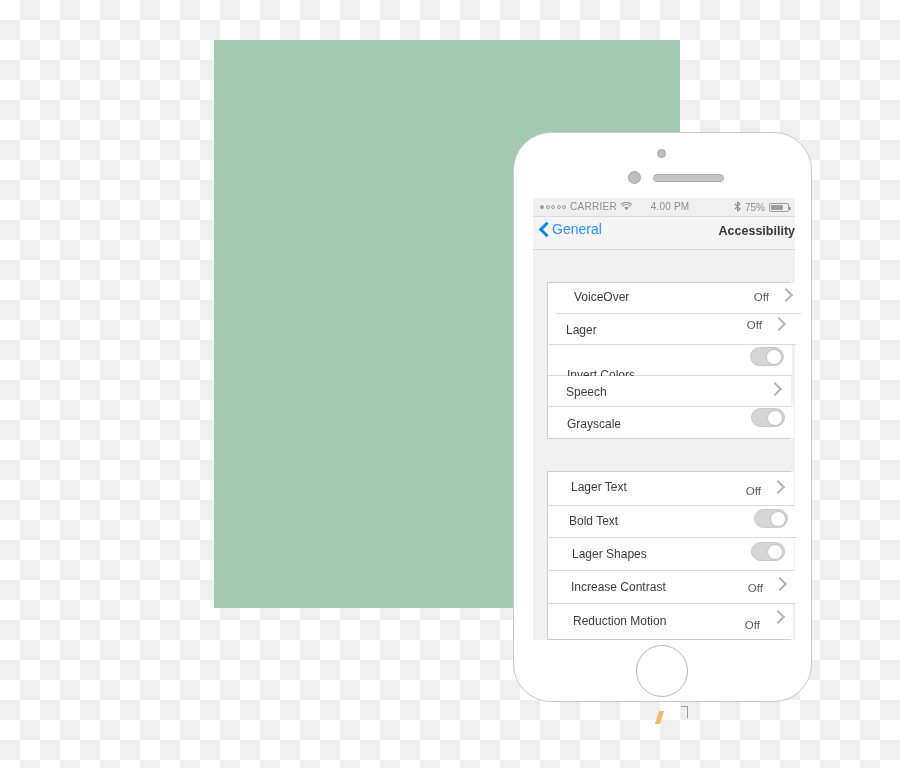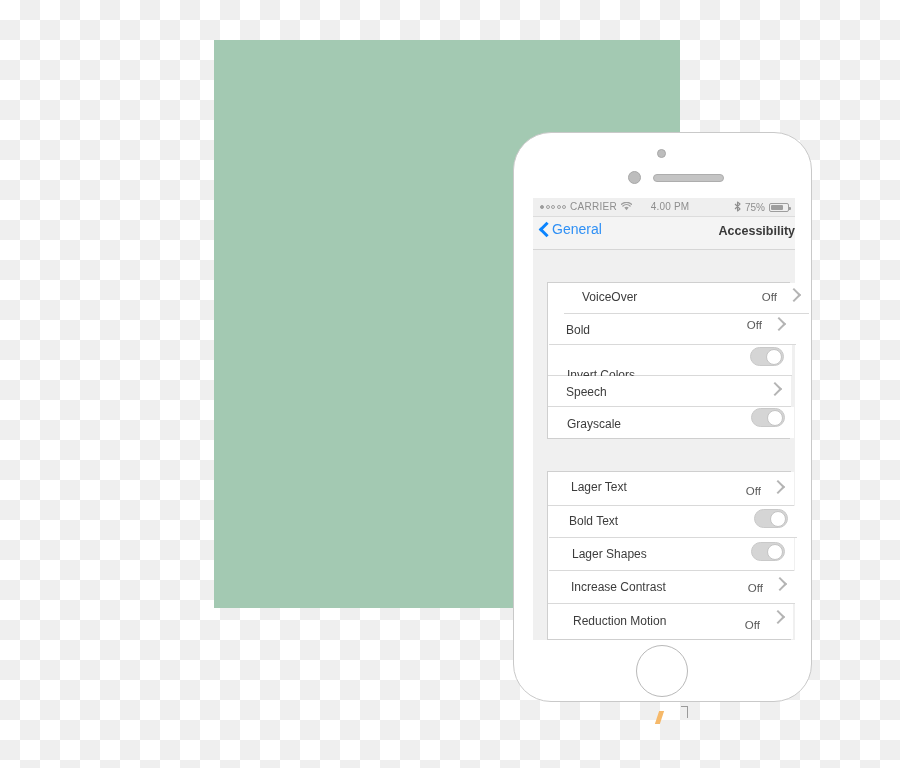--- a/index.html
+++ b/index.html
@@ -380,28 +380,28 @@
           <span class="back-label">General</span>
         </div>
         <div class="nav-title">Accessibility</div>
       </div>
 
       <div class="list-area">
 
 
         <div class="rows" style="position:absolute; left:14px; top:32px; width:243px;">
 
-          <div class="row" style="width:245px; margin-left:16px;">
+          <div class="row" style="width:245px; margin-left:8px;">
             <span class="row-label" style="left:18px; top:7px;">VoiceOver</span>
             <span class="row-value" style="right:32px; top:8px;">Off</span>
             <span class="chev" style="right:8px; top:5px;"></span>
           </div>
 
           <div class="row" style="width:247px; margin-left:1px;">
-            <span class="row-label" style="left:17px; top:9px;">Bold</span>
+            <span class="row-label" style="left:17px; top:9px;">Lager</span>
             <span class="row-value" style="right:34px; top:5px;">Off</span>
             <span class="chev" style="right:10px; top:3px;"></span>
           </div>
 
           <div class="row" style="width:244px; margin-left:0px;">
             <span class="row-label" style="left:19px; top:9px;margin-top:14px;">Invert Colors</span>
             <span class="toggle off" style="right:8px; top:2px;">
                 <i></i>
               </span>
           </div>

